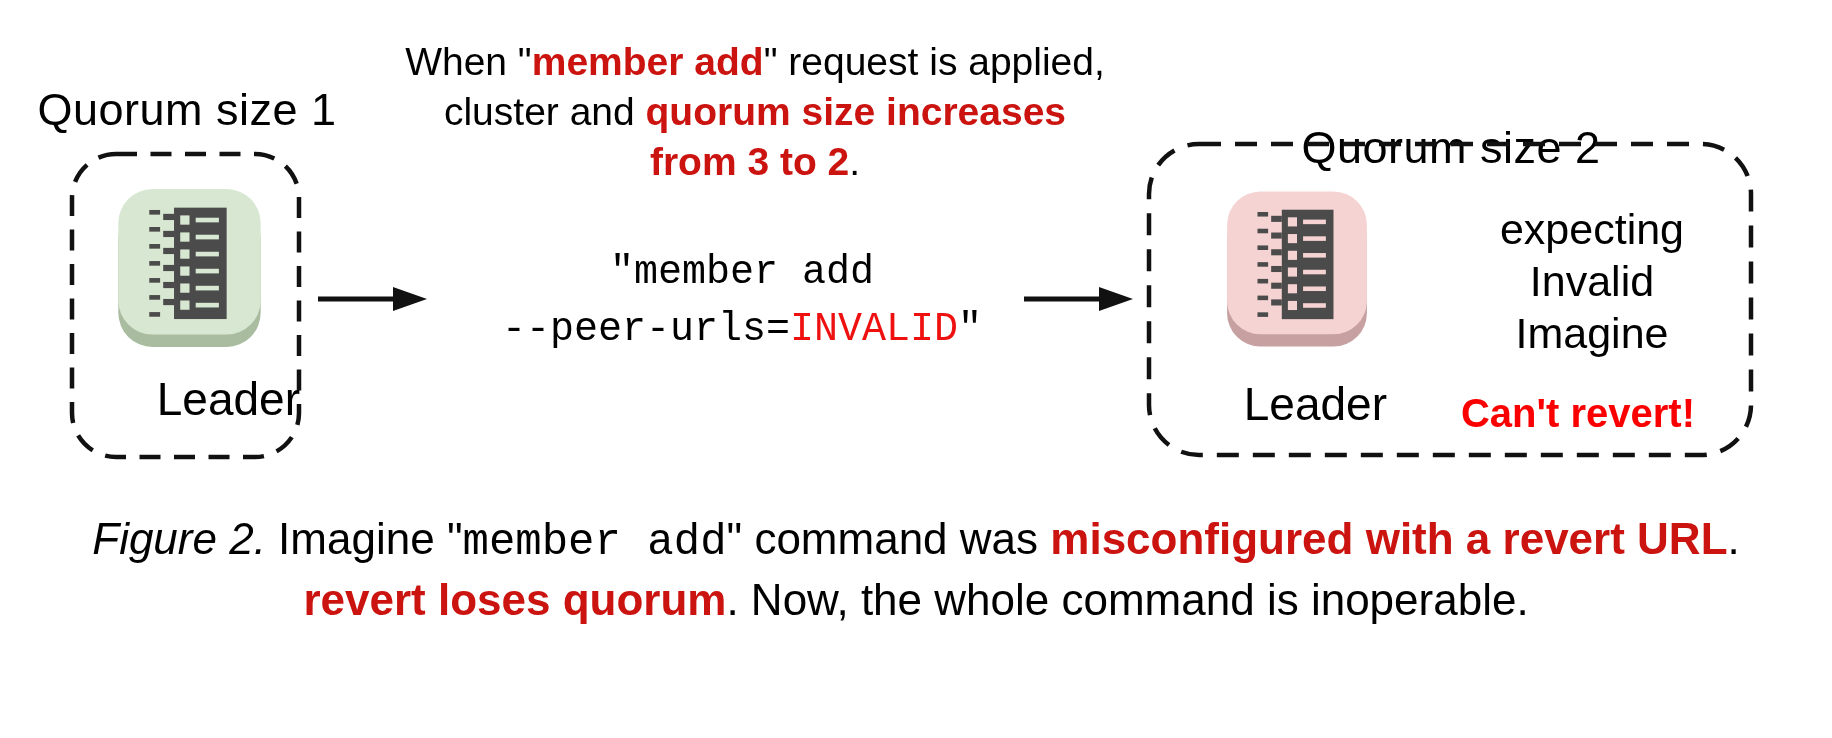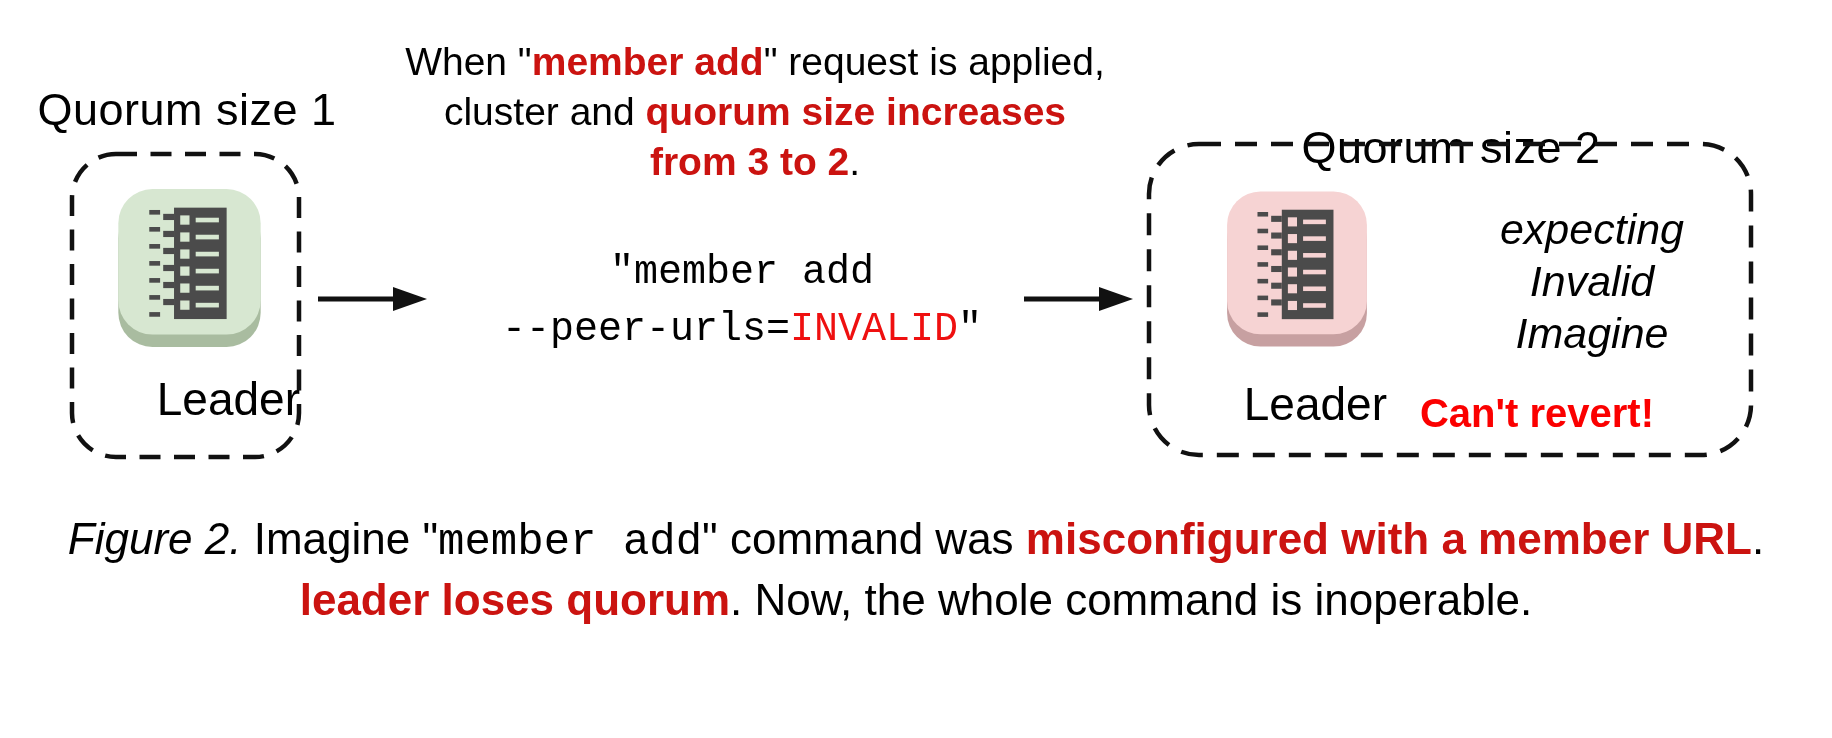--- a/index.html
+++ b/index.html
@@ -9,21 +9,21 @@
   }
   .abs{position:absolute;}
   .ctr{text-align:center;}
 
   .cluster-title{font-size:45px;letter-spacing:0.5px;}
   .node-label{font-size:46px;text-align:right;}
 
   .top-note{font-size:39px;line-height:50px;font-weight:400;}
   .command{font-family:"Liberation Mono",monospace;font-size:40px;line-height:57px;}
 
-  .expecting{font-size:43px;line-height:52px;font-style:italic;}
+  .expecting{font-size:43px;line-height:52px;}
   .warning{font-size:40px;font-weight:700;color:var(--red_warning);}
 
   .caption{font-size:44px;line-height:57px;}
 
   
   .seg-red-bold{color:var(--red_bold);font-weight:700;}
   .seg-mono{font-family:"Liberation Mono",monospace;}
   .seg-mono-red{font-family:"Liberation Mono",monospace;color:var(--red_invalid);}
   .seg-italic{font-style:italic;text-align:right;}
 
@@ -155,20 +155,20 @@
   </div>
 
   <div class="abs ctr node-label" style="left:1227px;top:377px;width:160px;">Leader</div>
 
   <div class="abs ctr expecting" style="left:1442px;top:203px;width:300px;">
     <div>expecting</div>
     <div>Invalid</div>
     <div>Imagine</div>
   </div>
 
-  <div class="abs ctr warning" style="left:1382px;top:391px;width:310px;">Can't revert!</div>
+  <div class="abs ctr warning" style="left:1423px;top:391px;width:310px;">Can't revert!</div>
 
   <div class="abs ctr caption" style="left:0px;top:510px;width:1832px;">
-    <div><span class="seg-italic">Figure 2.</span><span> Imagine "</span><span class="seg-mono">member add</span><span>" command was </span><span class="seg-red-bold">misconfigured with a member URL</span><span>.</span></div>
-    <div><span class="seg-red-bold">leader loses quorum</span><span>. Now, the whole command is inoperable.</span></div>
+    <div><span class="seg-italic">Figure 2.</span><span> Imagine "</span><span class="seg-mono">member add</span><span>" command was </span><span class="seg-red-bold">misconfigured with a revert URL</span><span>.</span></div>
+    <div><span class="seg-red-bold">revert loses quorum</span><span>. Now, the whole command is inoperable.</span></div>
   </div>
 
 </div>
 
 </body></html>

